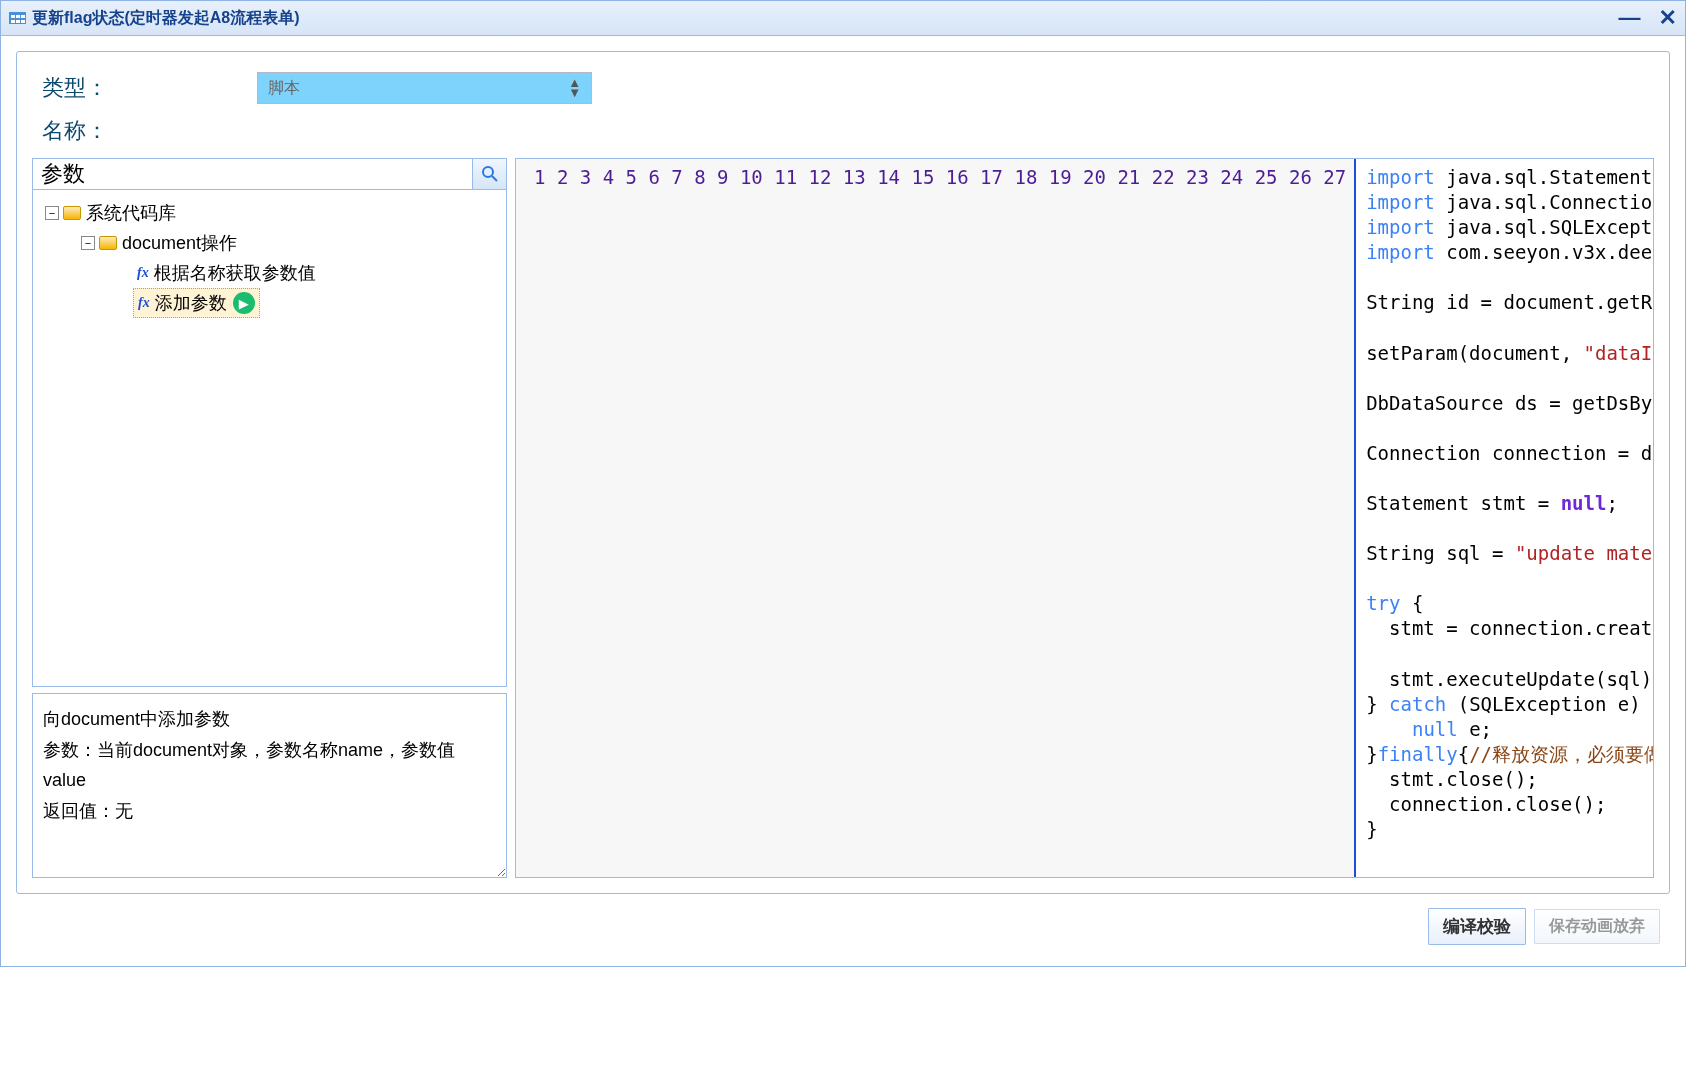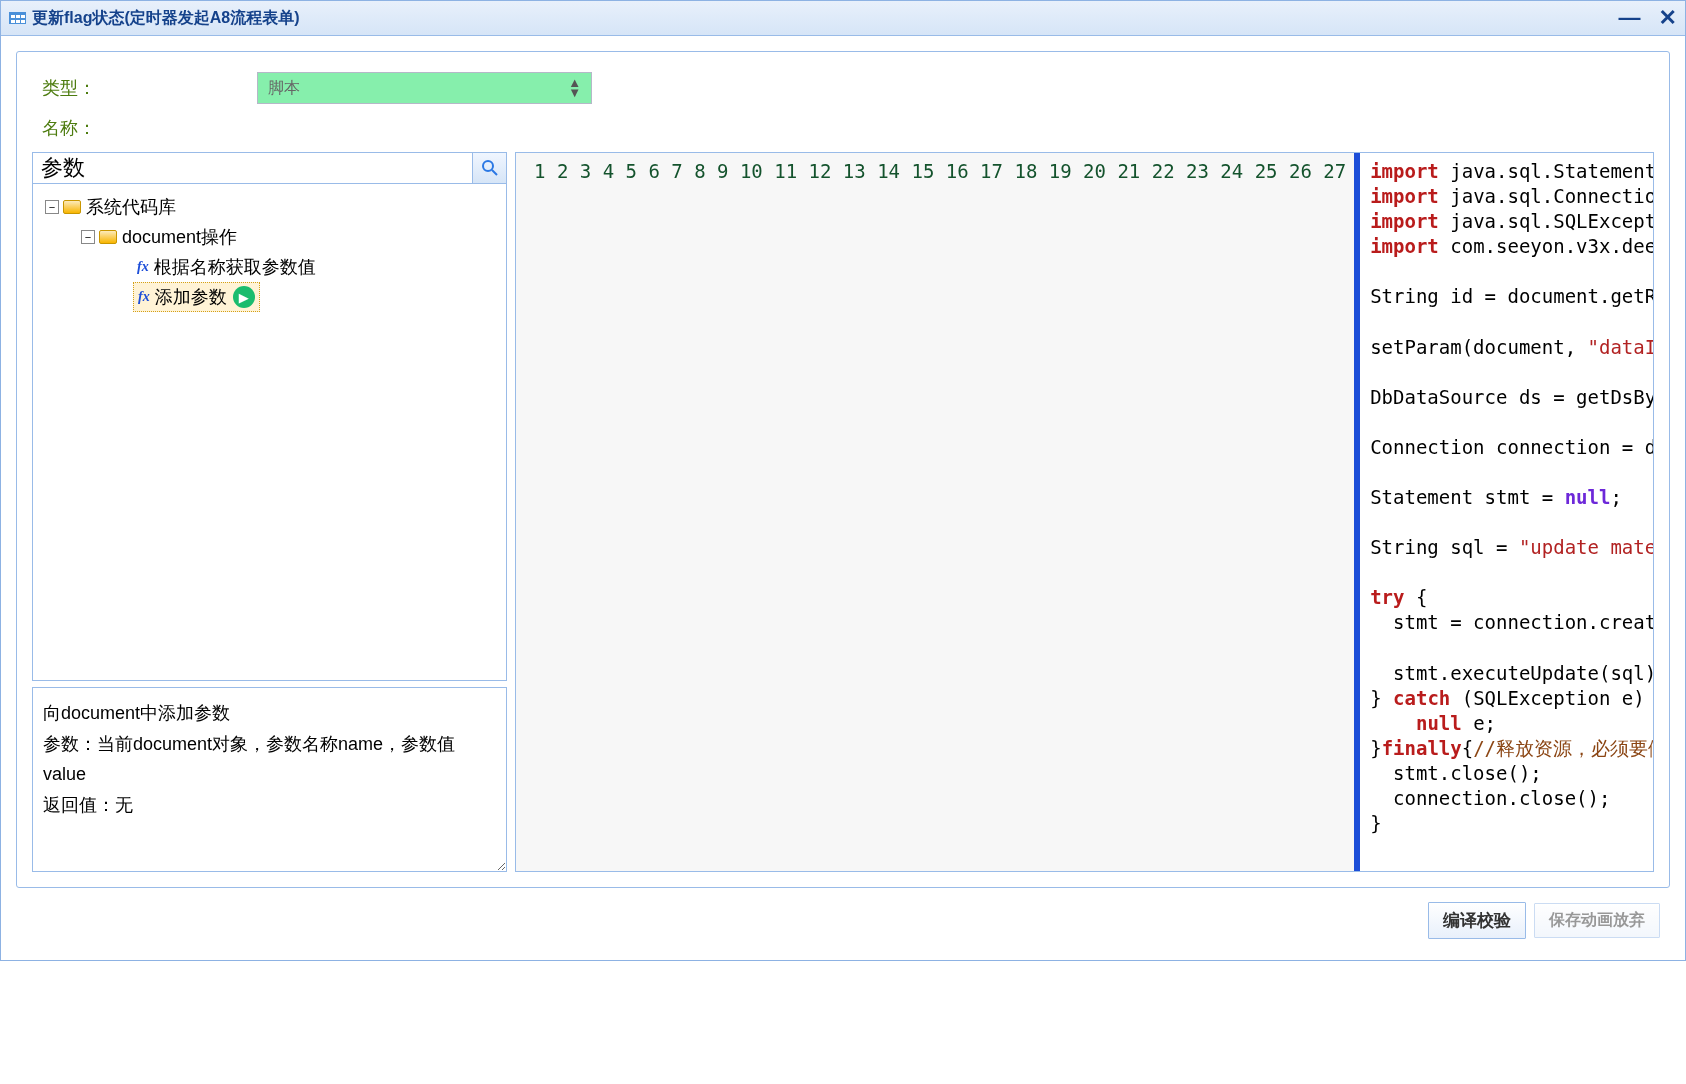--- a/index.html
+++ b/index.html
@@ -6,42 +6,42 @@
 body { font-family: Arial, "Microsoft YaHei", sans-serif; font-size: 14px; background: #fff; width: 1686px; height: 1084px; }
 .window { border: 1px solid #8db2e3; background: #fff; }
 .titlebar { background: linear-gradient(#e8f0fb, #d6e5f7); border-bottom: 1px solid #99bbe8; padding: 4px 8px; display: flex; align-items: center; justify-content: space-between; }
 .titlebar-left { display: flex; align-items: center; gap: 6px; }
 .titlebar-title { color: #15428b; font-weight: bold; font-size: 16px; }
 .titlebar-right { display: flex; gap: 18px; align-items: center; }
 .window-btn { font-size: 22px; color: #15428b; cursor: pointer; font-weight: bold; }
 .content { padding: 15px; }
 .inner-panel { border: 1px solid #99bbe8; border-radius: 3px; padding: 20px 15px 15px 15px; background: #fff; }
 .form-row { display: flex; align-items: center; margin-bottom: 12px; }
-.form-label { width: 225px; font-size: 18px; color: #4d7c0f; padding-left: 10px; }
-.form-select { width: 335px; height: 32px; border: 1px solid #b5b8c8; background: #86efac; padding: 0 10px; font-size: 16px; color: #666; display: flex; align-items: center; justify-content: space-between; }
+.form-label { width: 225px; font-size: 22px; color: #0c4a6e; padding-left: 10px; }
+.form-select { width: 335px; height: 32px; border: 1px solid #b5b8c8; background: #7dd3fc; padding: 0 10px; font-size: 16px; color: #666; display: flex; align-items: center; justify-content: space-between; }
 .form-input-wrap { position: relative; width: 335px; }
 .form-input { width: 100%; height: 32px; border: 1px solid #b5b8c8; padding: 0 10px; font-size: 16px; }
 .required-star { position: absolute; right: 8px; top: 6px; color: red; font-size: 16px; }
 .main-split { display: flex; gap: 8px; margin-top: 10px; }
 .left-pane { width: 475px; display: flex; flex-direction: column; }
 .search-bar { display: flex; border: 1px solid #99bbe8; }
 .search-input { flex: 1; height: 30px; border: none; padding: 0 8px; font-size: 22px; }
 .search-btn { width: 34px; height: 30px; background: linear-gradient(#f0f6ff, #d6e5f7); border: none; border-left: 1px solid #99bbe8; display: flex; align-items: center; justify-content: center; cursor: pointer; }
 .tree { border: 1px solid #99bbe8; border-top: none; flex: 1; min-height: 490px; padding: 8px 6px; background: #fff; overflow: auto; }
 .tree-node { display: flex; align-items: center; padding: 3px 0; font-size: 18px; cursor: pointer; }
 .tree-toggle { width: 14px; height: 14px; border: 1px solid #888; display: inline-flex; align-items: center; justify-content: center; font-size: 11px; margin-right: 4px; background: #fff; line-height: 1; }
 .folder-icon { width: 18px; height: 14px; background: linear-gradient(#fceabb, #f8b500); border: 1px solid #c89600; border-radius: 2px; margin-right: 5px; display: inline-block; }
 .fx-icon { color: #1d4ed8; font-style: italic; font-weight: bold; margin-right: 5px; font-size: 14px; font-family: serif; }
 .tree-node.selected { background: #fff3d6; border: 1px dotted #d4a017; padding: 2px 4px; margin-left: -4px; }
 .arrow-badge { width: 22px; height: 22px; background: #1abc6e; border-radius: 50%; display: inline-flex; align-items: center; justify-content: center; color: #fff; font-size: 13px; margin-left: 6px; }
 .desc-box { border: 1px solid #99bbe8; margin-top: 6px; padding: 10px; font-size: 18px; line-height: 1.7; min-height: 185px; resize: both; overflow: auto; position: relative; }
 .right-pane { flex: 1; border: 1px solid #99bbe8; display: flex; font-family: Menlo, Consolas, monospace; font-size: 19px; line-height: 1.32; min-height: 720px; overflow: hidden; }
-.gutter { background: #f7f7f7; border-right: 6px solid #1d4ed8; text-align: right; padding: 6px 8px 6px 18px; color: #14532d; user-select: none; }
+.gutter { background: #f7f7f7; border-right: 2px solid #1d4ed8; text-align: right; padding: 6px 8px 6px 18px; color: #4c1d95; user-select: none; }
 .code { padding: 6px 10px; white-space: pre; overflow: auto; flex: 1; }
-.kw { color: #b91c1c; font-weight: bold; }
+.kw { color: #3b82f6; font-weight: normal; }
 .str { color: #b22222; }
 .cmt { color: #8b4513; }
 .null-kw { color: #6d28d9; font-weight: bold; }
 .bottom-bar { display: flex; justify-content: flex-end; gap: 8px; padding: 14px 10px 6px 10px; align-items: center; }
 .btn { border: 1px solid #99bbe8; background: linear-gradient(#fff, #e8f0fb); padding: 6px 14px; font-size: 17px; border-radius: 1px; cursor: pointer; font-weight: bold; color: #333; }
 .watermark { position: relative; opacity: 0.5; font-size: 16px; }
 .sel-arrows { color: #555; font-size: 13px; line-height: 0.8; }
 .grid-icon { display: inline-block; background: #4a90d9; padding: 1px; line-height: 0; }
 .grid-icon span { display: inline-block; width: 4px; height: 3px; background: #fff; margin: 0.5px; }
 </style>

